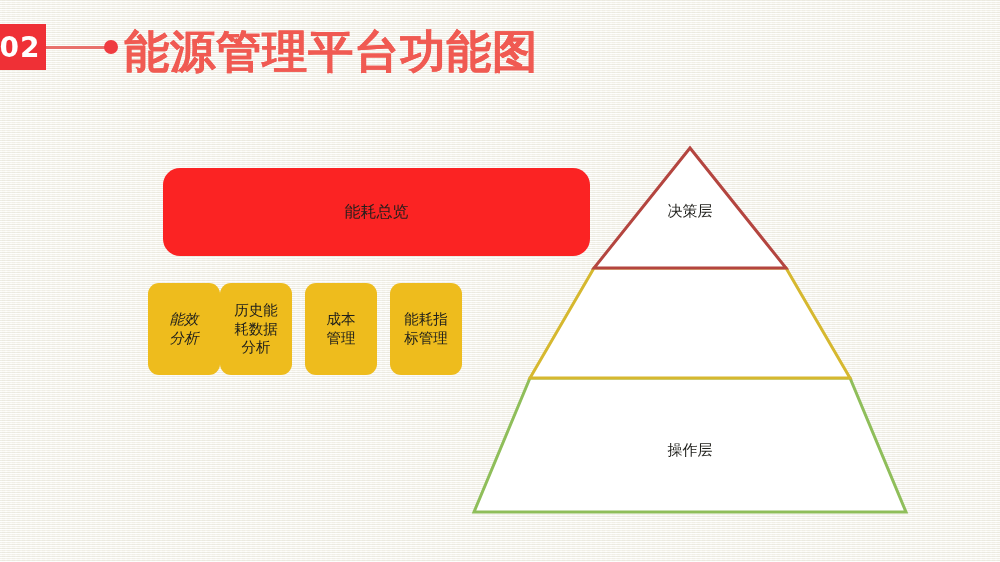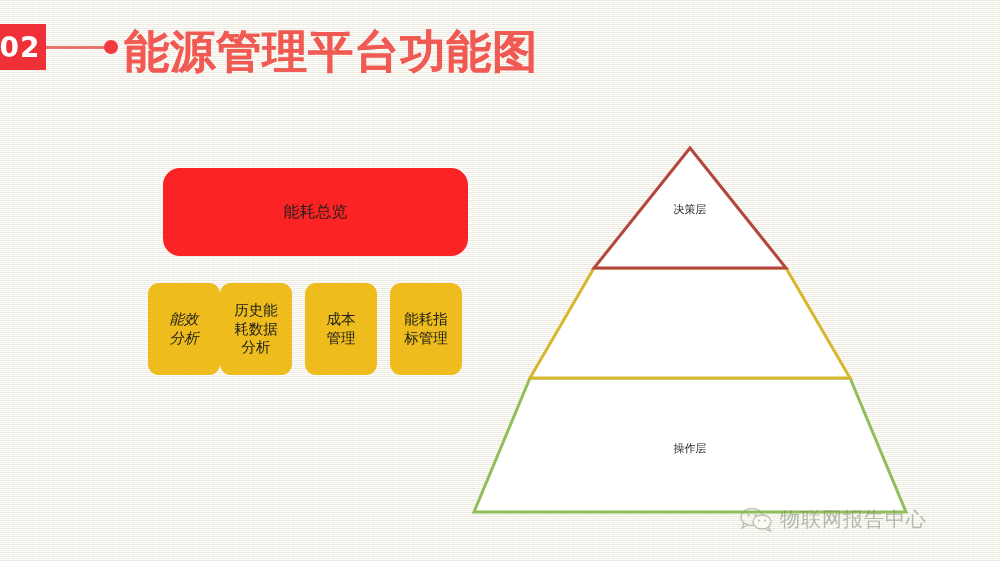--- a/index.html
+++ b/index.html
@@ -93,21 +93,21 @@
     text-align: center;
     color: #20201c;
     line-height: 1.28;
     box-sizing: border-box;
     font-family: "DejaVu Sans", "Liberation Sans", sans-serif;
   }
 
   #box-overview {
     left: 163px;
     top: 168px;
-    width: 305px;
+    width: 427px;
     height: 88px;
     background: #fb2323;
     border-radius: 17px;
     font-size: 16px;
     color: #231f1c;
     text-align: center;
   }
 
   .fbox-yellow {
     background: #eebc1d;
@@ -139,21 +139,21 @@
     left: 455px;
     top: 135px;
     width: 470px;
     height: 395px;
   }
   .pyr-label {
     position: absolute;
     width: 100%;
     text-align: center;
     color: #1e1e1a;
-    font-size: 11px;
+    font-size: 15px;
     font-family: "DejaVu Sans", "Liberation Sans", sans-serif;
     pointer-events: none;
   }
   #pyr-label-top    { top: 67px;  left: 0; }
   #pyr-label-middle { top: 185px; left: 0; }
   #pyr-label-bottom { top: 306px; left: 0; }
 
   
   #watermark {
     position: absolute;
@@ -226,27 +226,14 @@
 
       <polygon points="75,243 395,243 331,133 139,133" fill="#ffffff" stroke="#d6b82f" stroke-width="3"></polygon>
 
       <polygon points="139,133 331,133 235,13" fill="#ffffff" stroke="#b4453f" stroke-width="3"></polygon>
     </svg>
 
     <div class="pyr-label" id="pyr-label-top">决策层</div>
     <div class="pyr-label" id="pyr-label-bottom">操作层</div>
   </div>
 
-  <div id="watermark">
-    <svg id="wechat-icon" width="34" height="26" viewBox="0 0 34 26">
-      <ellipse cx="12" cy="10" rx="11" ry="8.5" fill="none" stroke="#8b9a7c" stroke-width="1.4"></ellipse>
-      <path d="M4 16 L2 21 L7.5 18.2" fill="none" stroke="#8b9a7c" stroke-width="1.4"></path>
-      <circle cx="8.5" cy="8" r="1.2" fill="#8b9a7c"></circle>
-      <circle cx="15.5" cy="8" r="1.2" fill="#8b9a7c"></circle>
-      <ellipse cx="22" cy="15" rx="9" ry="7" fill="#fdfdf8" stroke="#8b9a7c" stroke-width="1.4"></ellipse>
-      <path d="M28.5 20 L30.5 24 L26 22.3" fill="none" stroke="#8b9a7c" stroke-width="1.4"></path>
-      <circle cx="19" cy="13.5" r="1" fill="#8b9a7c"></circle>
-      <circle cx="25" cy="13.5" r="1" fill="#8b9a7c"></circle>
-    </svg>
-    <span id="watermark-text">物联网报告中心</span>
-  </div>
 
 </div>
 
 </body></html>

